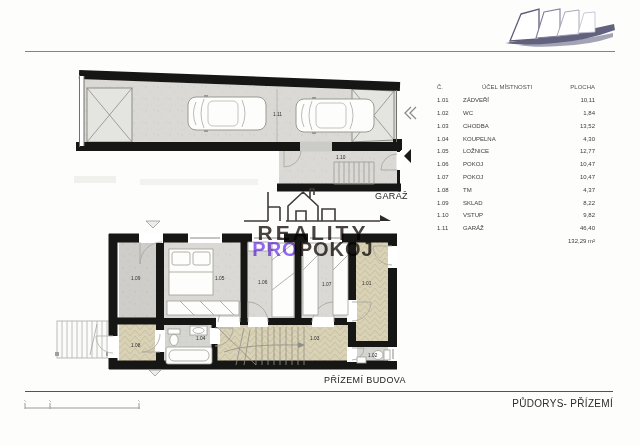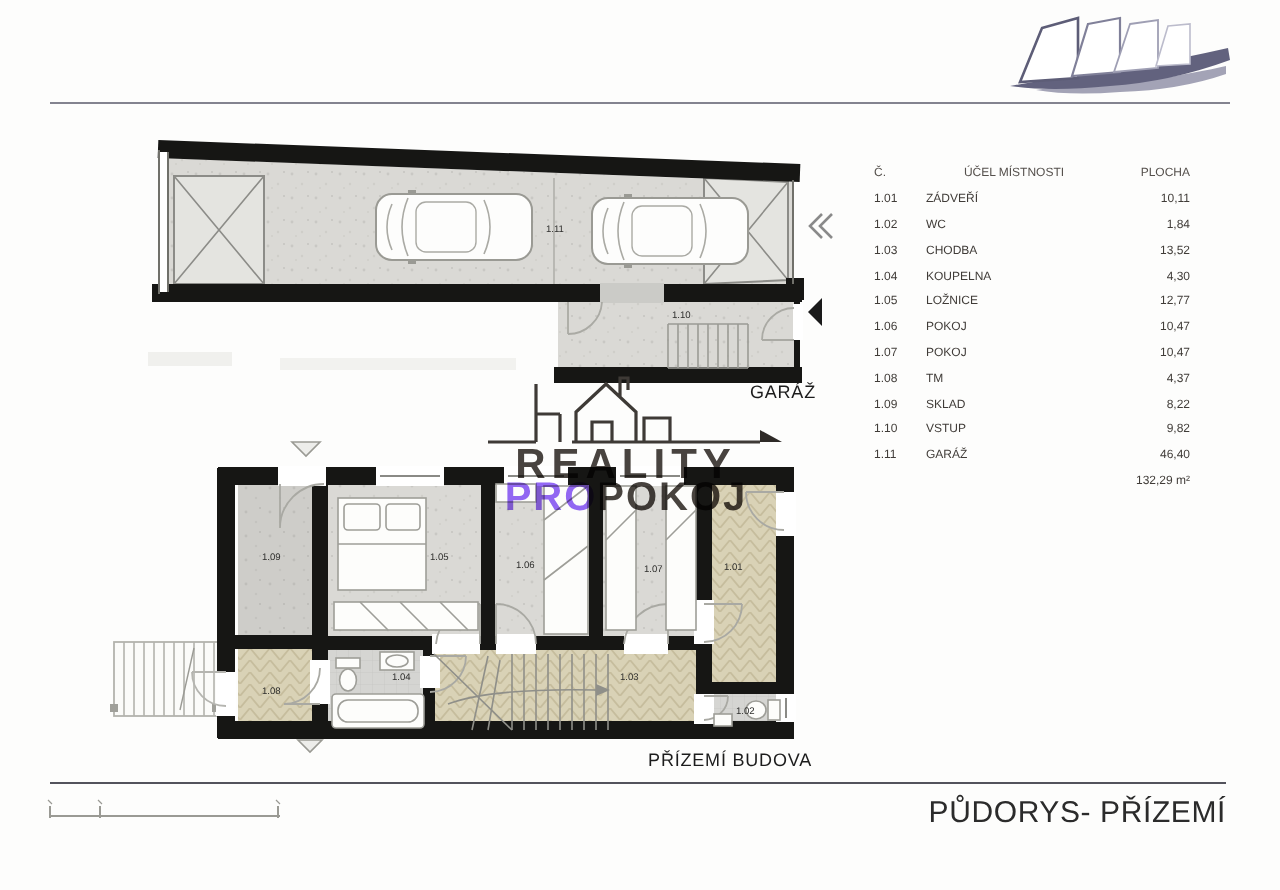--- a/index.html
+++ b/index.html
@@ -7,21 +7,21 @@
        font-family:"Liberation Sans",sans-serif;-webkit-font-smoothing:antialiased;}
   .abs{position:absolute;}
   .rule{position:absolute;height:1px;}
   #top-rule{left:25px;top:51px;width:590px;background:#83838f;}
   #bottom-rule{left:25px;top:391px;width:588px;background:#53535c;}
   #plan-svg{position:absolute;left:0;top:0;}
   
   .plan-title{position:absolute;font-size:9px;color:#1c1c1c;letter-spacing:.4px;text-align:right;}
   #garage-title{left:330px;top:191px;width:78px;}
   #main-title{left:280px;top:375px;width:126px;}
-  #page-title{left:420px;top:398px;width:193px;font-size:15px;color:#2b2b2b;letter-spacing:.3px;text-align:right;}
+  #page-title{left:420px;top:398px;width:193px;font-size:10px;color:#2b2b2b;letter-spacing:.3px;text-align:right;}
   
   #watermark{left:228px;top:225px;width:170px;text-align:center;mix-blend-mode:multiply;opacity:.93;}
   #wm-line1{font-size:21px;font-weight:bold;letter-spacing:3px;color:#3a3430;line-height:15px;}
   #wm-line2{font-size:20px;font-weight:bold;letter-spacing:1px;color:#3a3430;line-height:19px;}
   #wm-line2 .pro{color:#8b5cf6;}
   
   #room-table{left:425px;top:81px;width:170px;font-size:6px;color:#403c38;}
   .trow,.thead,.ttotal{display:flex;align-items:center;height:12.8px;padding-left:12px;}
   .thead{color:#55504c;}
   .tnum{width:26px;}

